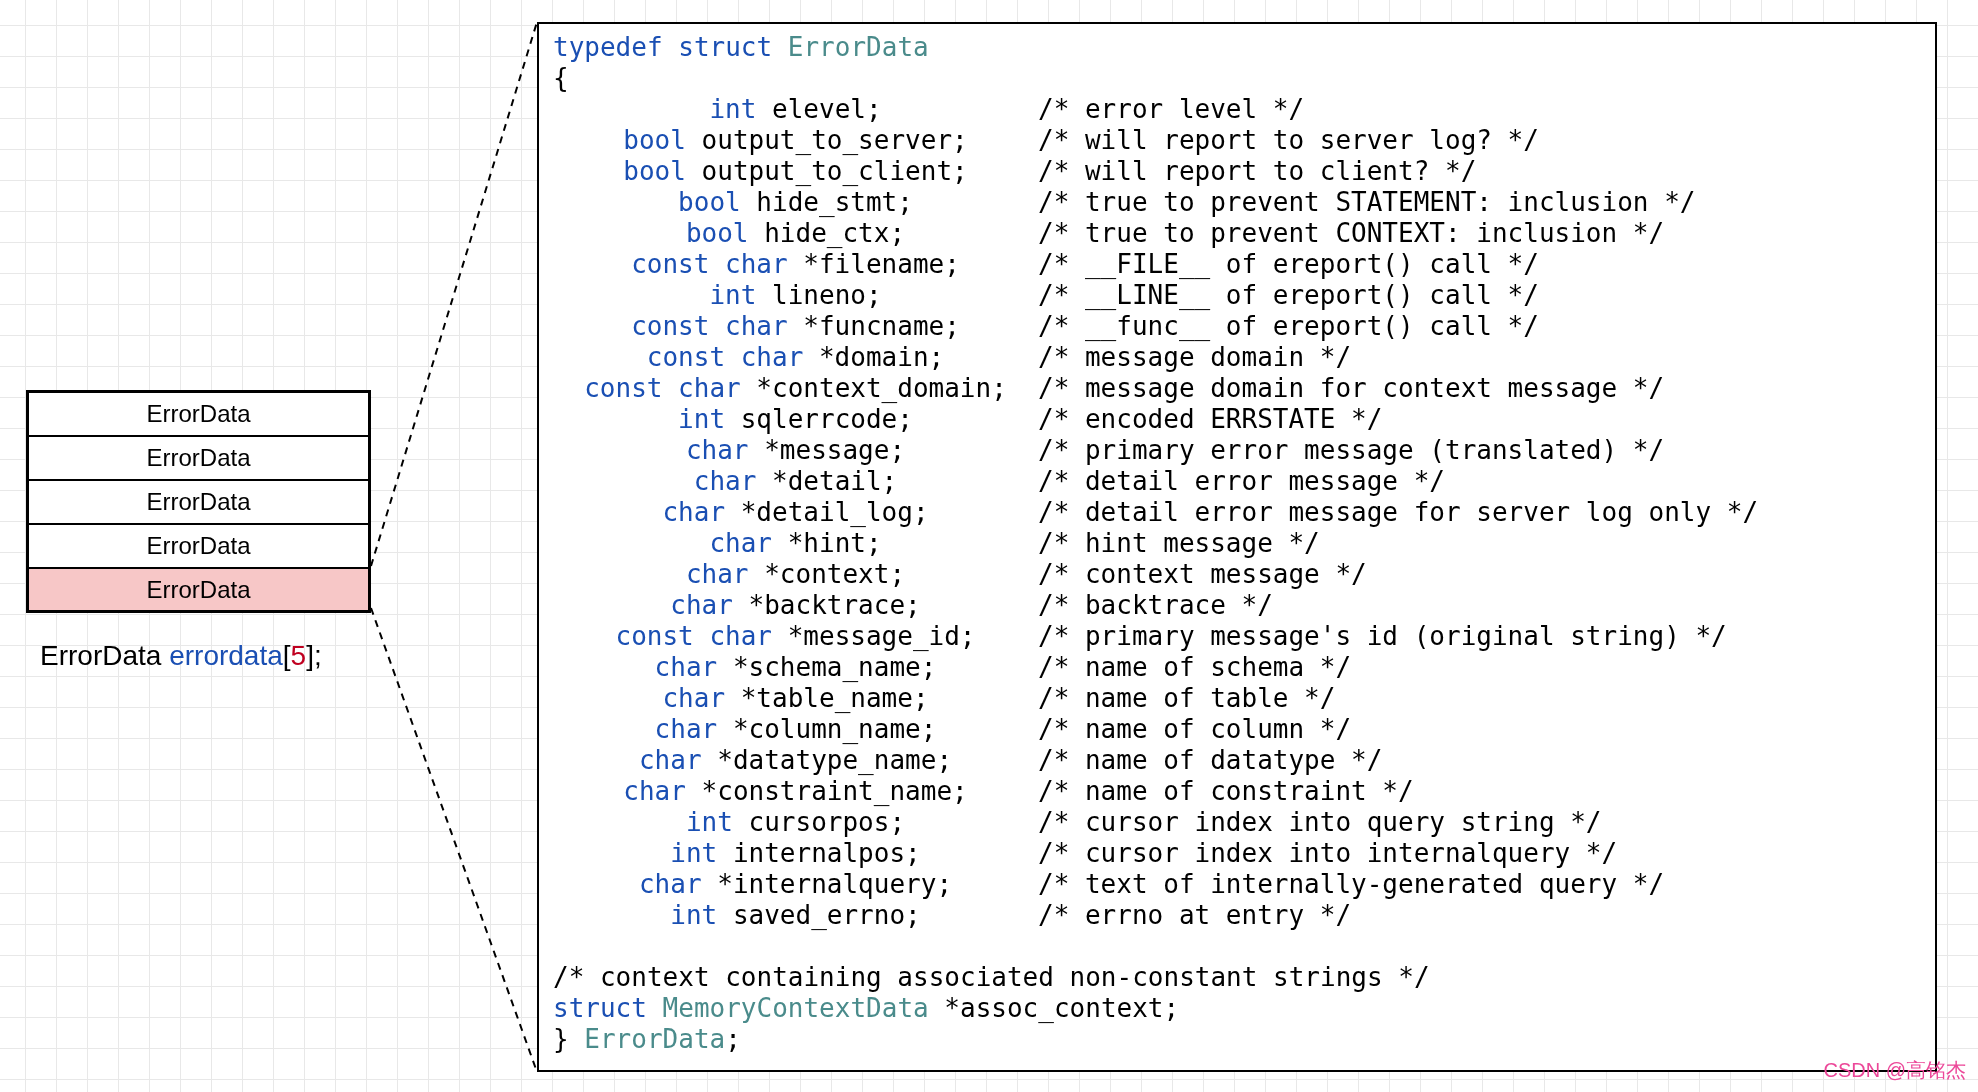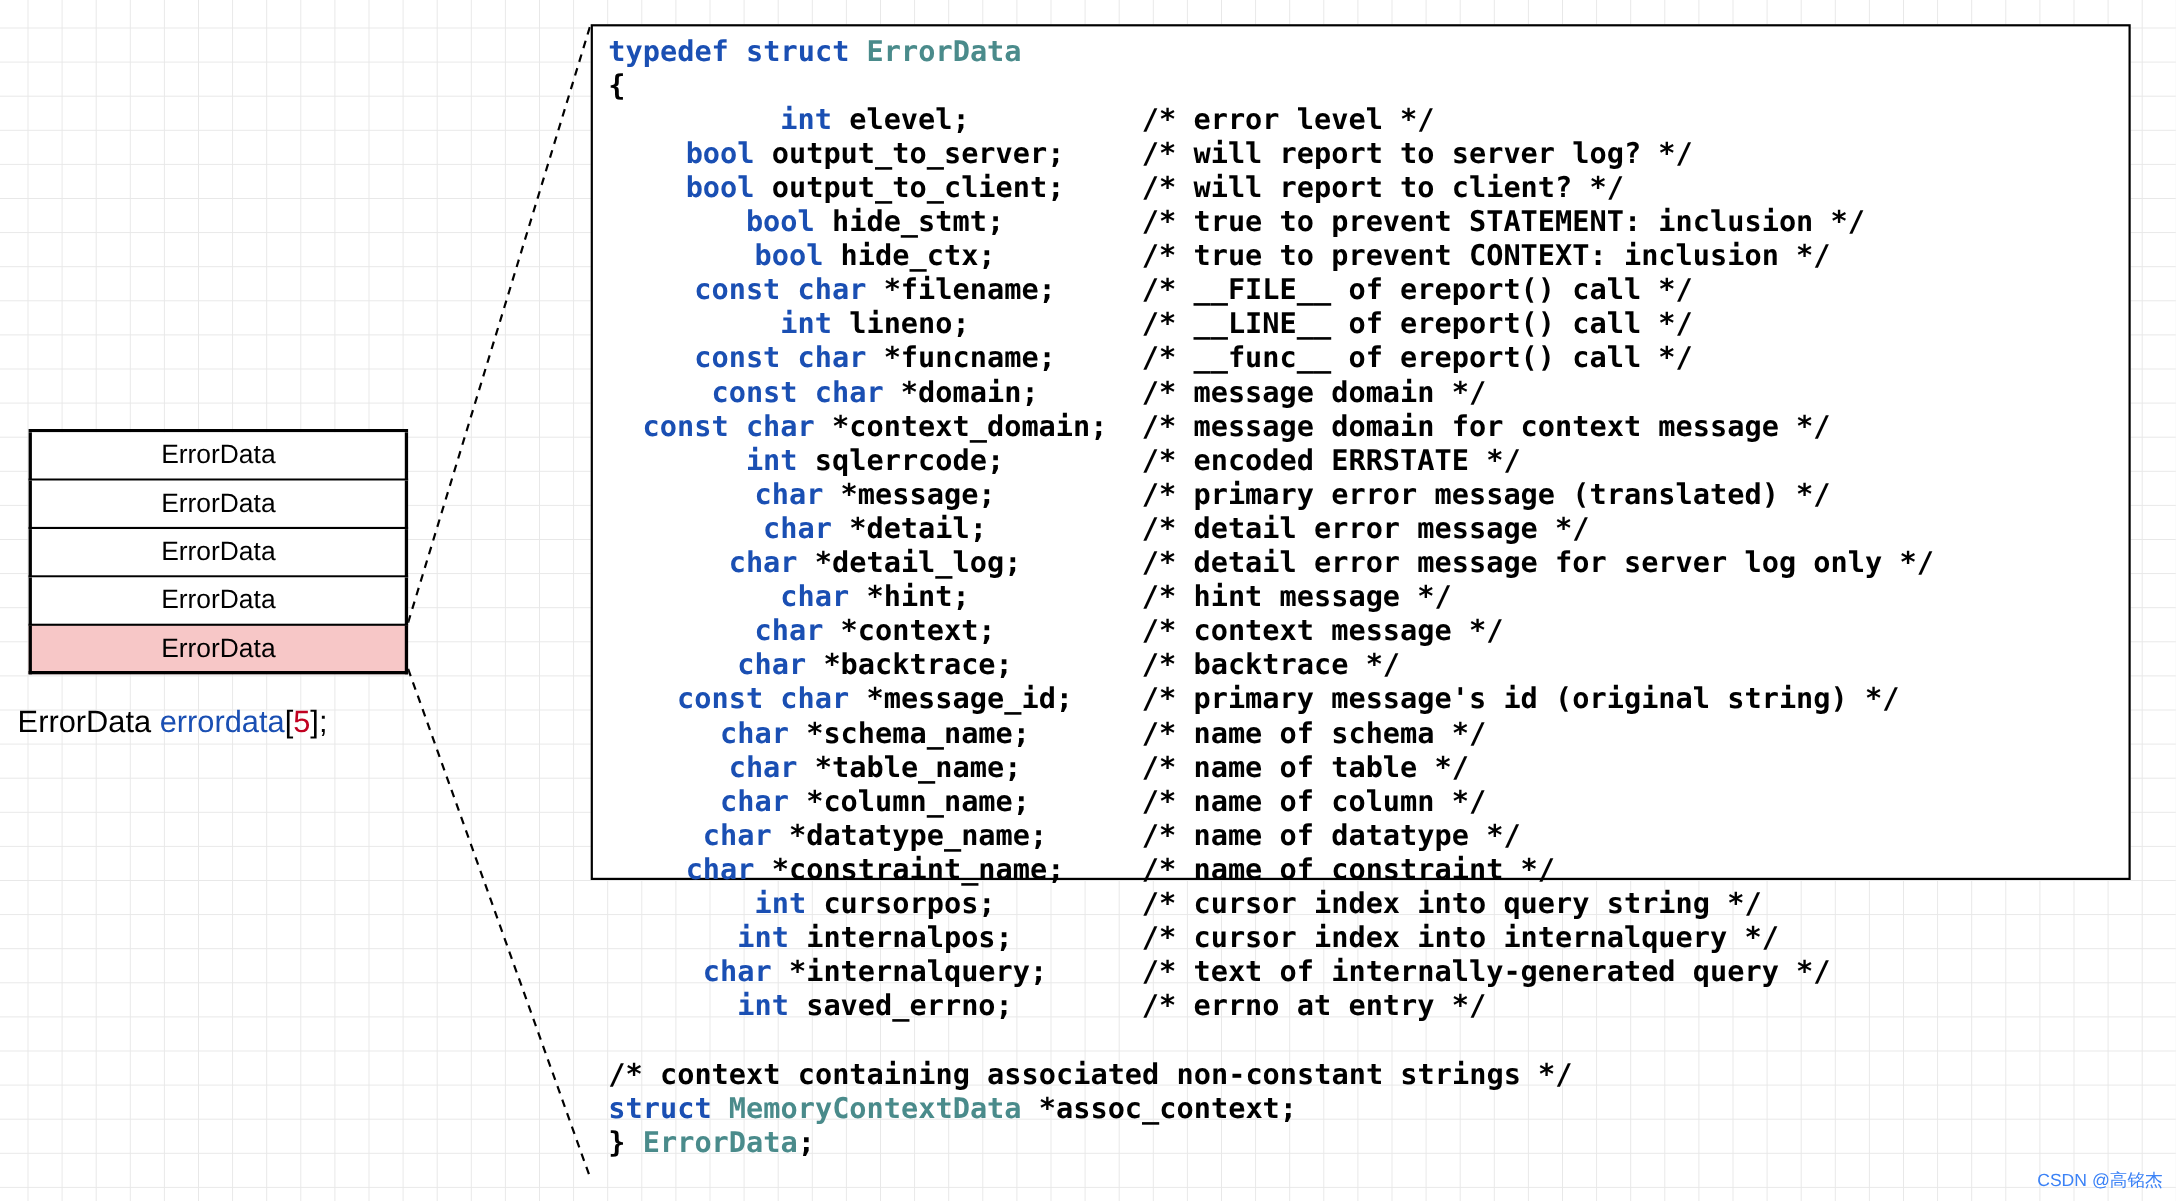--- a/index.html
+++ b/index.html
@@ -38,61 +38,61 @@
     align-items: center;
     justify-content: center;
     font-family: "Helvetica Neue", Arial, sans-serif;
     font-size: 24px;
     color: #000;
   }
   .stack-cell:last-child { border-bottom: 3px solid #000; }
   .stack-cell.hl { background: #f7c7c7; }
   .decl {
     position: absolute;
-    left: 16px;
+    left: 40px;
     top: 640px;
     font-family: "Helvetica Neue", Arial, sans-serif;
     font-size: 28px;
   }
   .decl .k  { color: #000; }
   .decl .id { color: #1a4fb3; }
   .decl .n  { color: #c00020; }
   .codebox {
     position: absolute;
     left: 537px;
     top: 22px;
     width: 1400px;
-    height: 778px;
+    height: 1050px;
     border: 2px solid #000;
     background: #fff;
     padding: 8px 14px;
     font-size: 26px;
     line-height: 31px;
     white-space: pre;
     font-family: "Menlo","Monaco","Consolas",monospace;
-    font-weight: 700;
+    font-weight: 400;
   }
   .codebox .line { display: flex; }
   .codebox .col1 { display: inline-block; width: 485px; text-align: center; }
   .tk-kw   { color: #1a4fb3; }
   .tk-type { color: #4a8b8b; }
   .tk-id   { color: #000; }
   .tk-cm   { color: #000000; }
   .connectors {
     position: absolute;
     left: 0; top: 0;
     pointer-events: none;
   }
   .watermark {
     position: absolute;
     right: 12px;
     bottom: 8px;
     font-family: Arial, sans-serif;
-    font-size: 16px;
-    color: #3b82f6;
+    font-size: 20px;
+    color: #ec4899;
   }
 </style>
 </head>
 <body>
 
 <div class="grid"></div>
 
 <svg class="connectors" width="1978" height="1092">
   <line x1="371" y1="566" x2="537" y2="22" stroke="#000" stroke-width="2" stroke-dasharray="7,6"></line>
   <line x1="371" y1="608" x2="537" y2="1072" stroke="#000" stroke-width="2" stroke-dasharray="7,6"></line>

